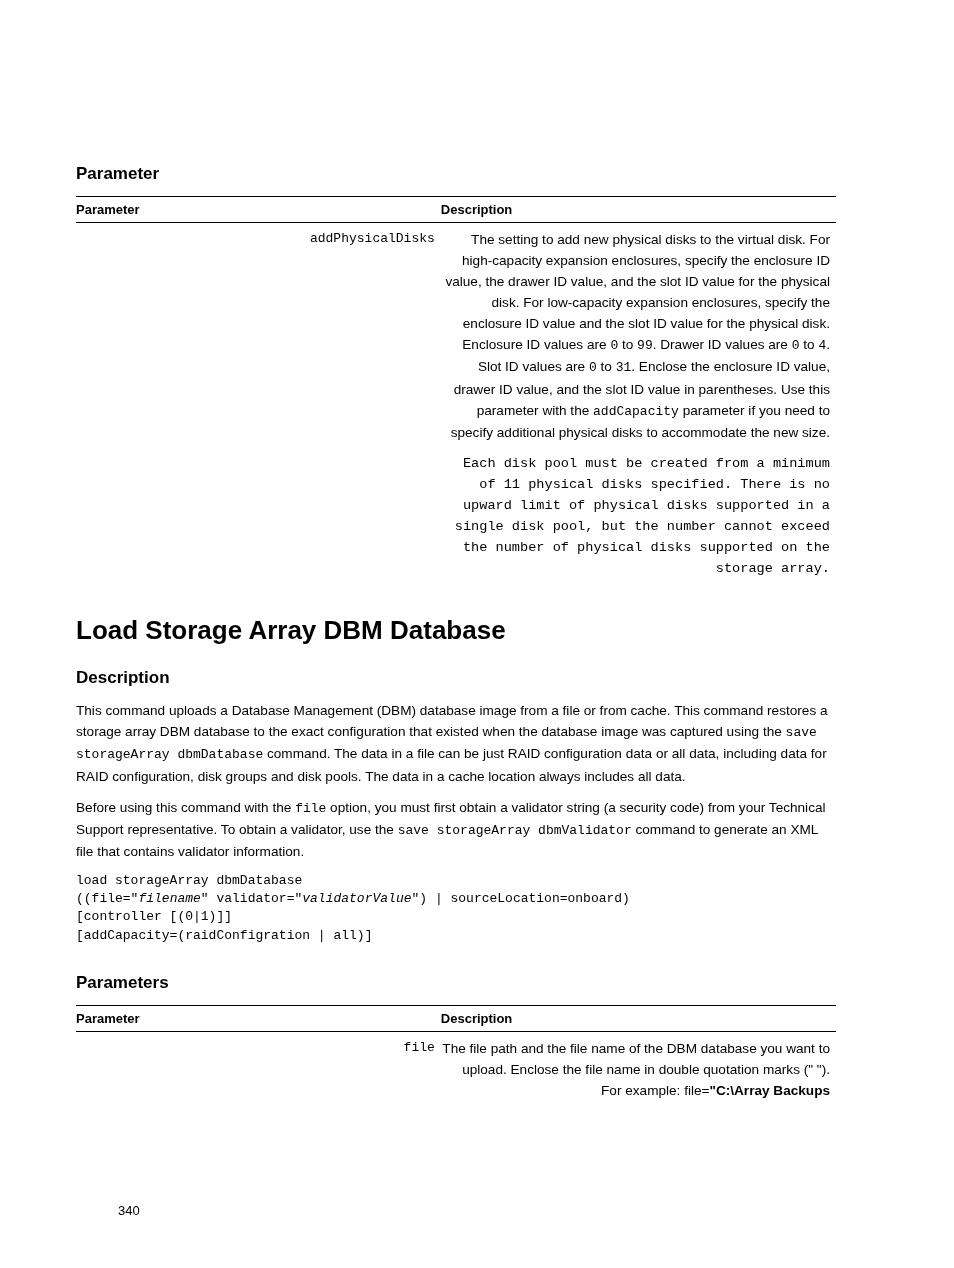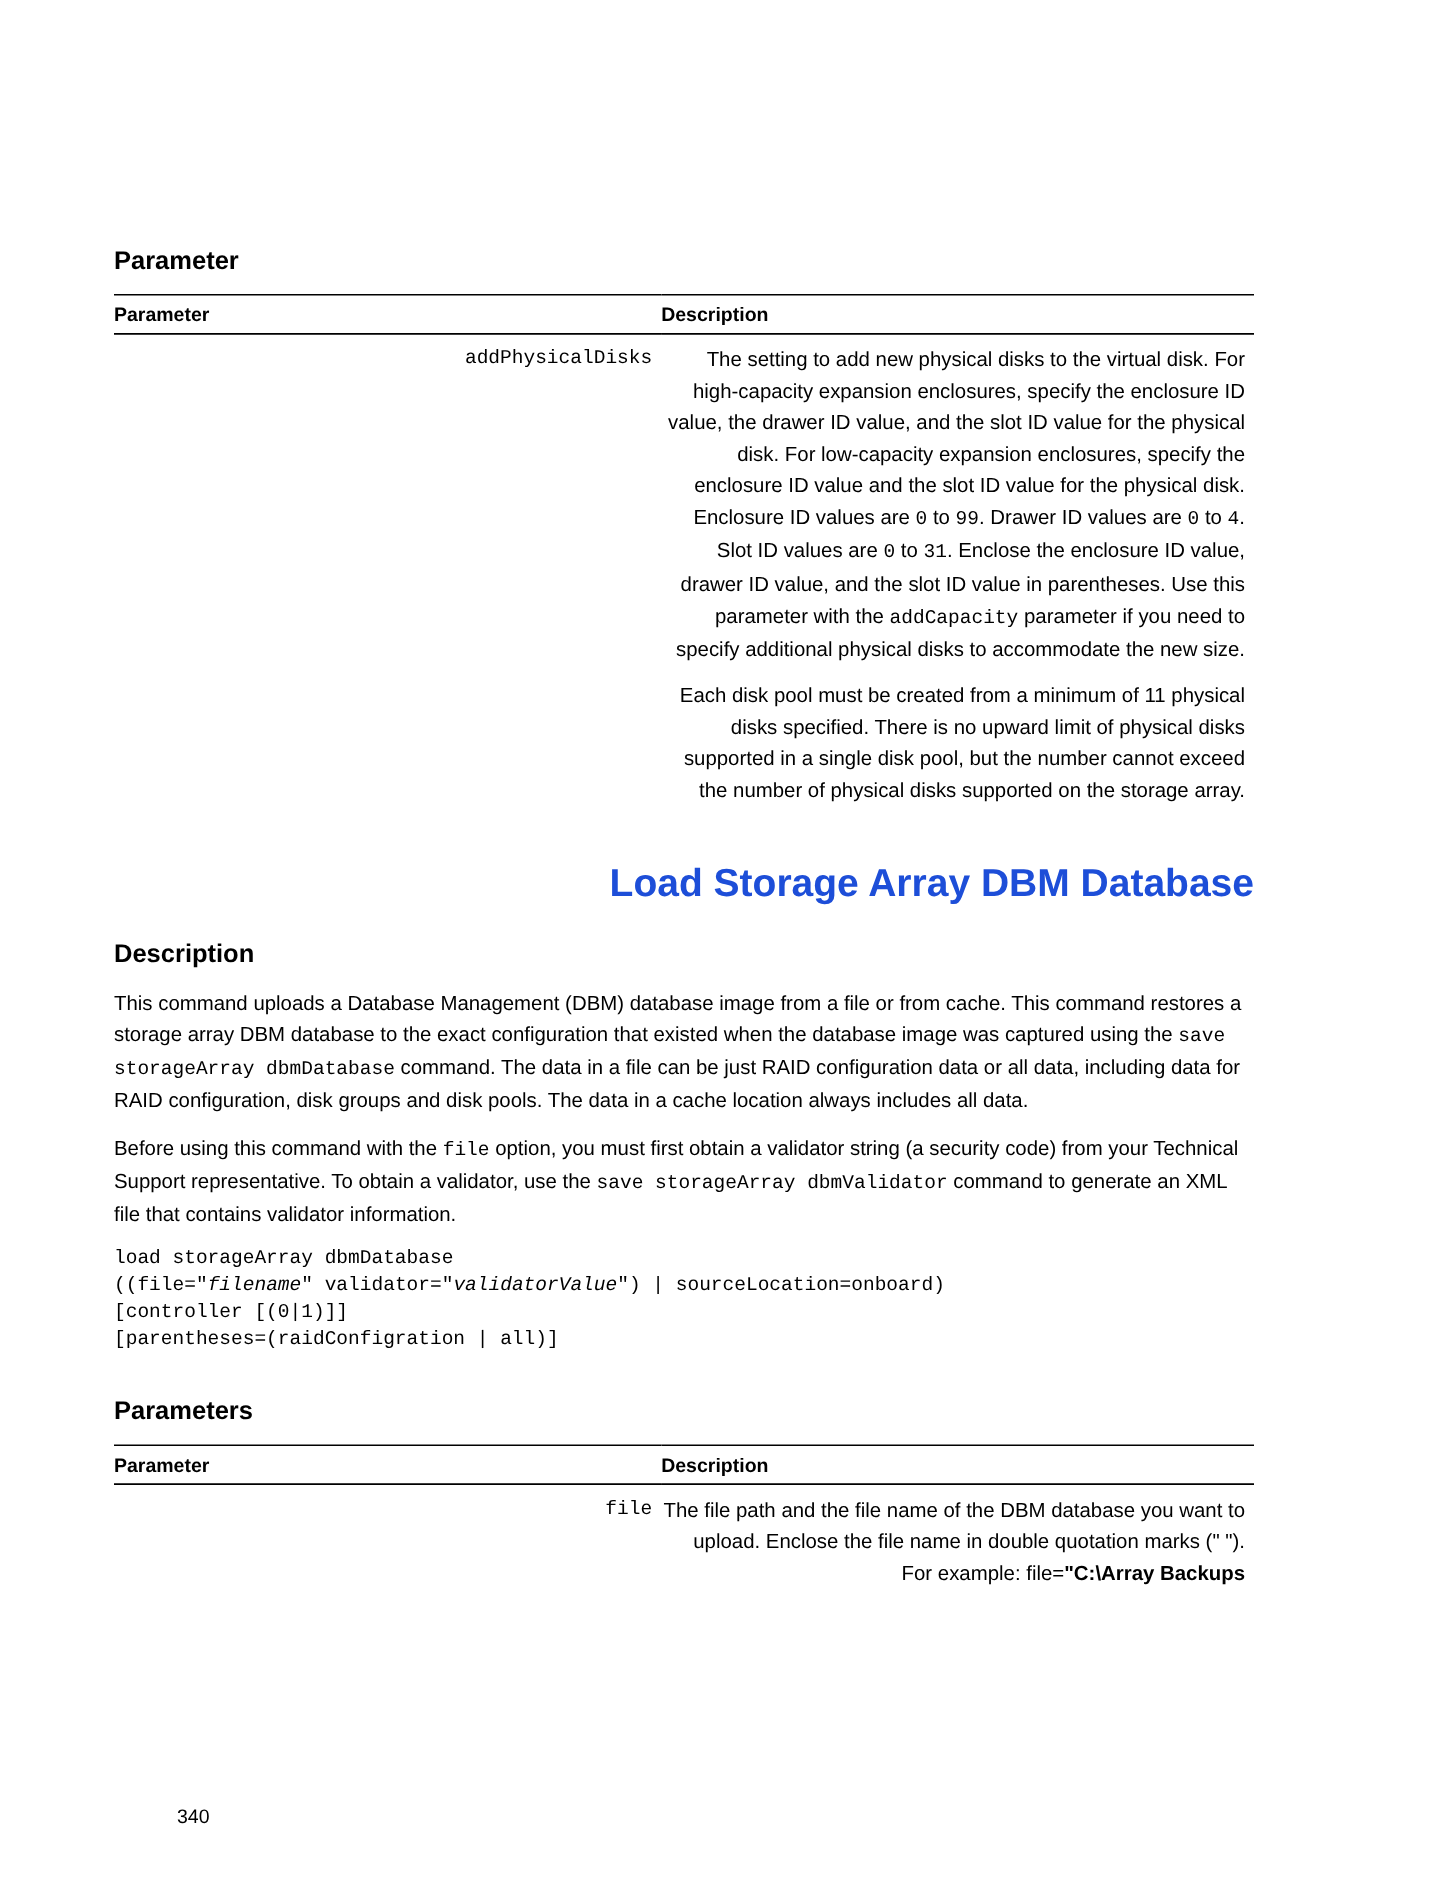--- a/index.html
+++ b/index.html
@@ -15,22 +15,21 @@
     height: 1268px;
     box-sizing: border-box;
     padding: 148px 118px 60px 76px;
     position: relative;
     margin-top: 16px;
   }
   h1 {
     font-size: 26px;
     font-weight: bold;
     margin: 28px 0 22px 0;
-    color: #1d4ed8;
-    text-align: right;
+    color: #000000;
   }
   h2 {
     font-size: 17px;
     font-weight: bold;
     margin: 0 0 12px 0;
     color: #000;
   }
   h2.gap-top {
     margin-top: 28px;
   }
@@ -78,20 +77,21 @@
     font-size: 13px;
     line-height: 1.4;
     margin: 0 0 10px 0;
     white-space: pre;
   }
   .desc-block p {
     margin-bottom: 2px;
   }
   .desc-block p.follow {
     margin-top: 10px;
+    font-family: Liberation Mono, monospace;
   }
   .page-num {
     position: absolute;
     left: 118px;
     bottom: 66px;
     font-size: 13px;
   }
 </style>
 </head>
 <body>
@@ -122,21 +122,21 @@
 
   <h1>Load Storage Array DBM Database</h1>
 
   <h2>Description</h2>
   <p><span>This command uploads a Database Management (DBM) database image from a file or from cache. This command restores a storage array DBM database to the exact configuration that existed when the database image was captured using the </span><span class="mono">save storageArray dbmDatabase</span><span> command. The data in a file can be just RAID configuration data or all data, including data for RAID configuration, disk groups and disk pools. The data in a cache location always includes all data.</span></p>
   <p><span>Before using this command with the </span><span class="mono">file</span><span> option, you must first obtain a validator string (a security code) from your Technical Support representative. To obtain a validator, use the </span><span class="mono">save storageArray dbmValidator</span><span> command to generate an XML file that contains validator information.</span></p>
 
   <pre><span>load storageArray dbmDatabase</span>
 <span>((file="</span><span class="mono-it">filename</span><span>" validator="</span><span class="mono-it">validatorValue</span><span>") | sourceLocation=onboard)</span>
 <span>[controller [(0|1)]]</span>
-<span>[parentheses=(raidConfigration | all)]</span></pre>
+<span>[addCapacity=(raidConfigration | all)]</span></pre>
 
   <h2 class="gap-top">Parameters</h2>
 
   <table>
     <thead>
       <tr>
         <th>Parameter</th>
         <th>Description</th>
       </tr>
     </thead>

